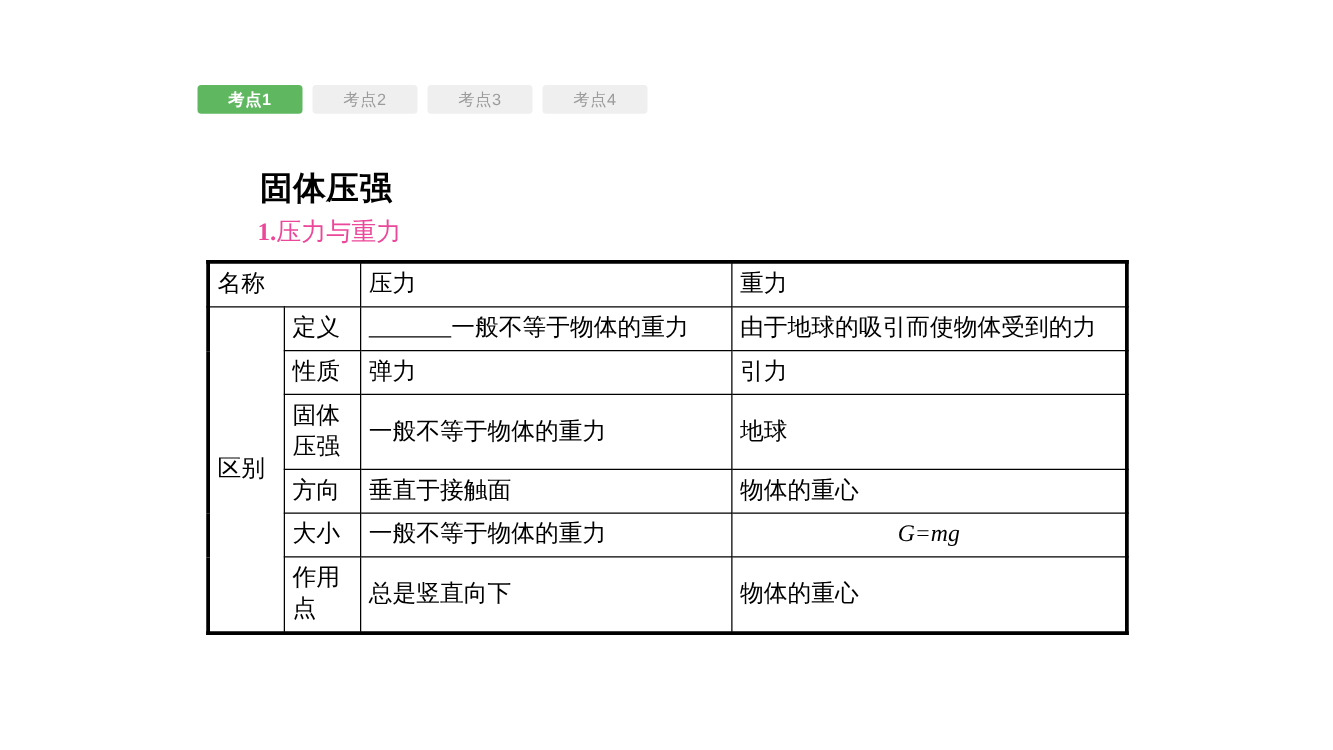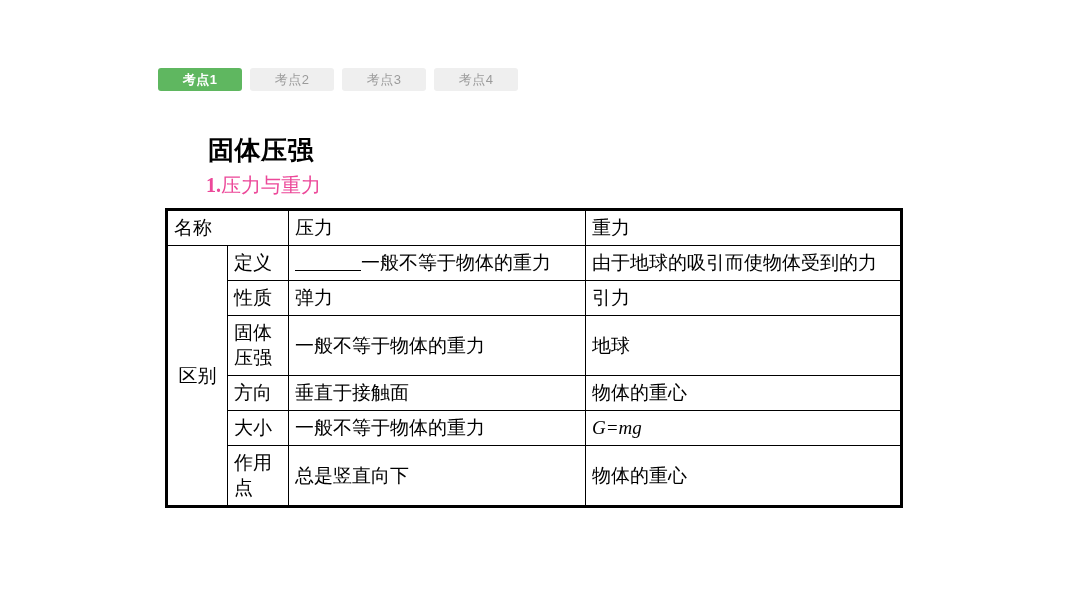--- a/index.html
+++ b/index.html
@@ -80,33 +80,33 @@
     border: 3px solid #000;
   }
   table.main td {
     border: 1px solid #000;
     font-size: 19px;
     line-height: 25px;
     padding: 4px 6px 5px 6px;
     vertical-align: middle;
     color: #000;
   }
-  td.c0 { width: 32px; padding-left: 4px; padding-right: 0px; text-align: center; }
+  td.c0 { width: 32px; padding-left: 4px; padding-right: 0px; text-align: left; }
   td.c1 { width: 76px; }
   td.c2 { width: 284px; }
   td.c3 { width: 302px; }
   td.head-name { width: 108px; }
   .blank-line {
     display: inline-block;
     width: 66px;
     border-bottom: 1px solid #000;
     height: 14px;
     vertical-align: -2px;
   }
-  .italic { font-style: italic; font-family: "Liberation Serif","DejaVu Serif",serif; }
+  .italic { font-style: italic; font-family: "Liberation Serif","DejaVu Serif",serif; text-align: center; }
   .vert-label {
     font-size: 19px;
     line-height: 24px;
     letter-spacing: 0px;
   }
 </style>
 </head>
 <body>
 
 <div class="page">

